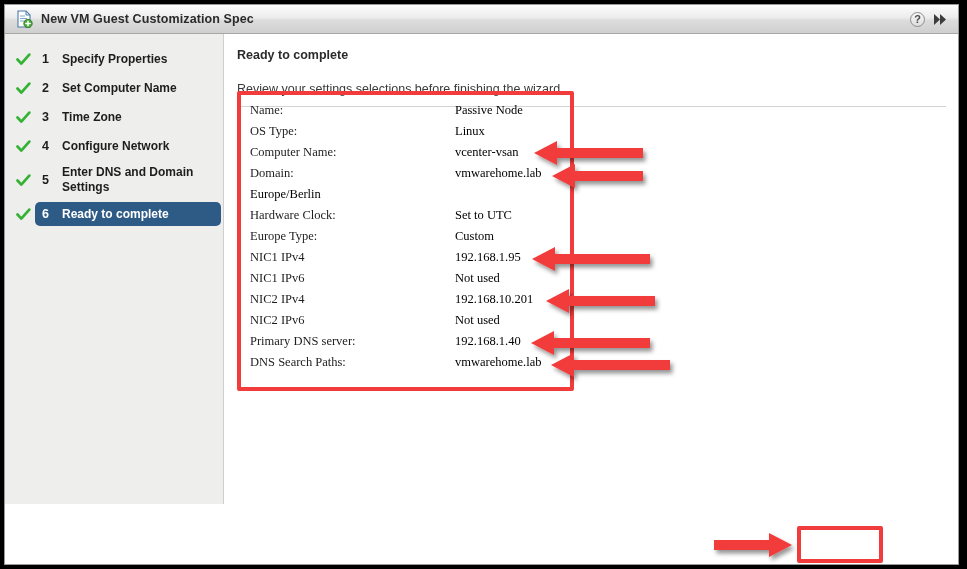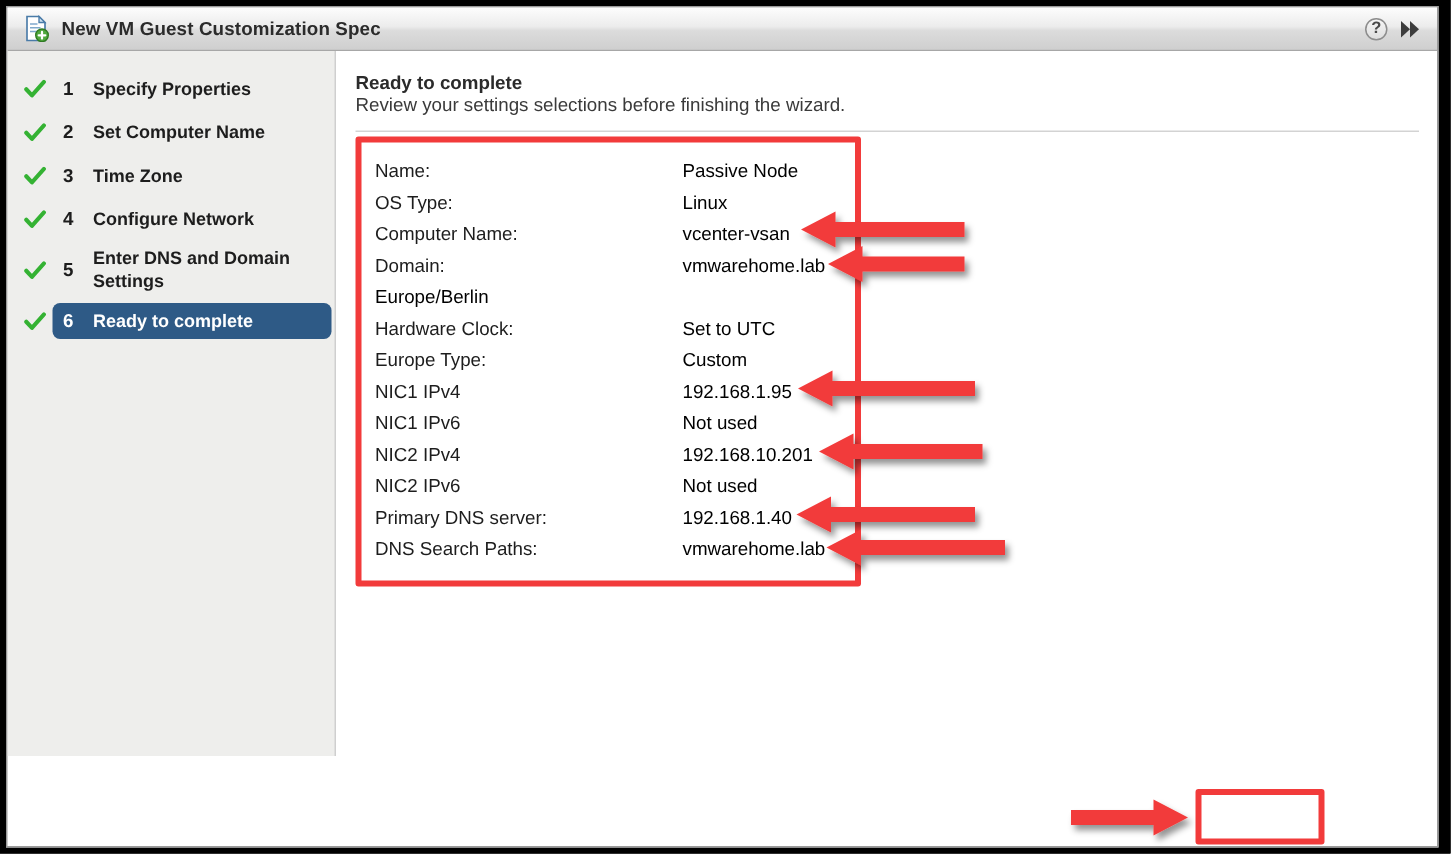--- a/index.html
+++ b/index.html
@@ -86,32 +86,32 @@
   .step.current .step-num, .step.current .step-label { color: #ffffff; }
 
   
   #content {
     position: absolute; left: 220px; top: 29px;
     width: 735px; height: 470px;
     background: #ffffff;
     padding: 14px 0 0 12px;
   }
   #content-title { font-size: 12.5px; font-weight: bold; color: #2b2b2b; }
-  #content-sub { font-size: 12.5px; color: #3a3a3a; margin-top: 1px; }
+  #content-sub { font-size: 12.5px; color: #3a3a3a; margin-top: 20px; }
   #content-rule {
     margin-top: 10px; margin-right: 14px;
     height: 1px; background: #d3d3d3;
   }
 
   
   #summary {
     position: absolute; left: 245px; top: 98px;
     width: 322px;
   }
-  .srow { display: flex; height: 21px; align-items: center; }
+  .srow { display: flex; height: 21px; align-items: flex-start; font-family: Liberation Serif, serif; }
   .slabel { width: 205px; flex: 0 0 205px; font-size: 12.5px; color: #1d1d1d; }
   .svalue { font-size: 12.5px; color: #000000; white-space: nowrap; }
 
   
   #footer {
     position: absolute; left: 0; bottom: 0;
     width: 100%; height: 61px;
     background: #d6dae3;
     border-top: 1px solid #b9bfca;
   }

